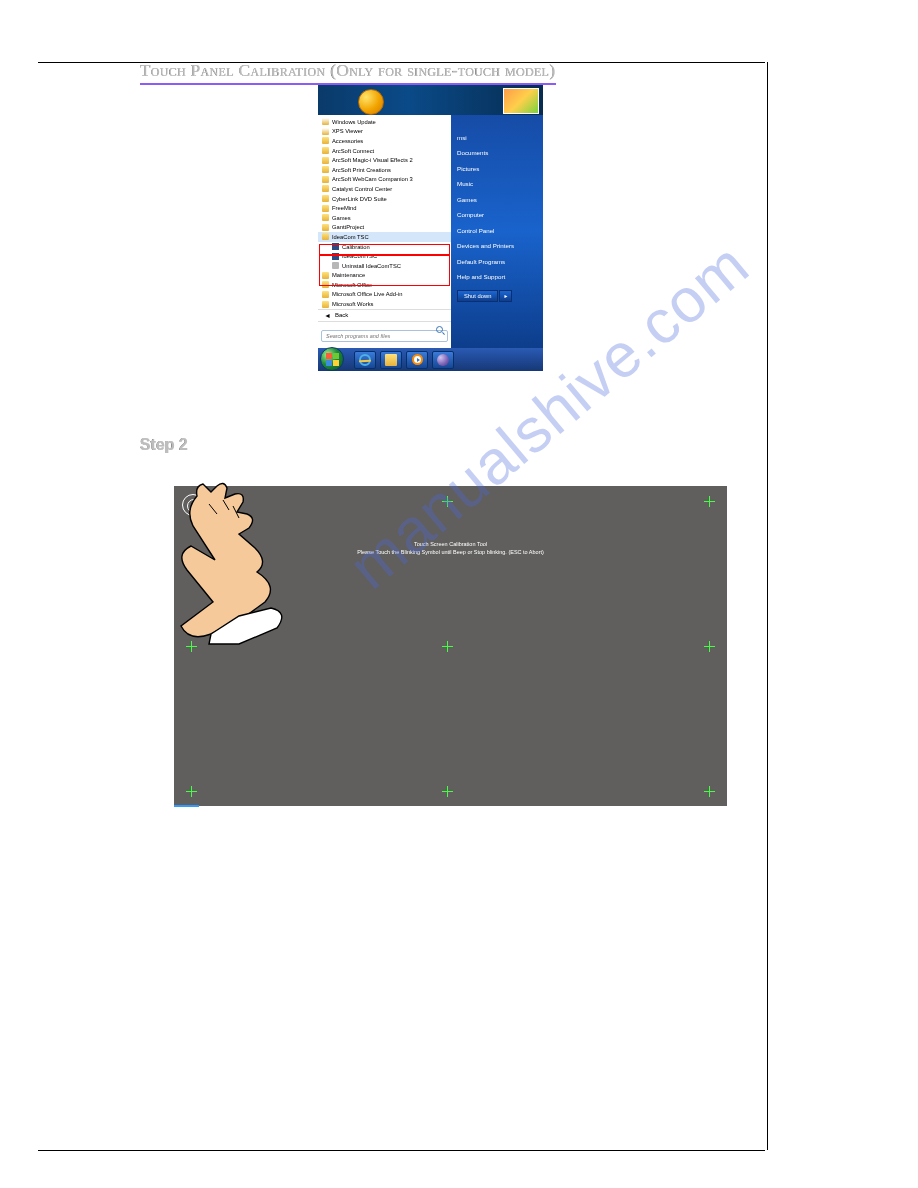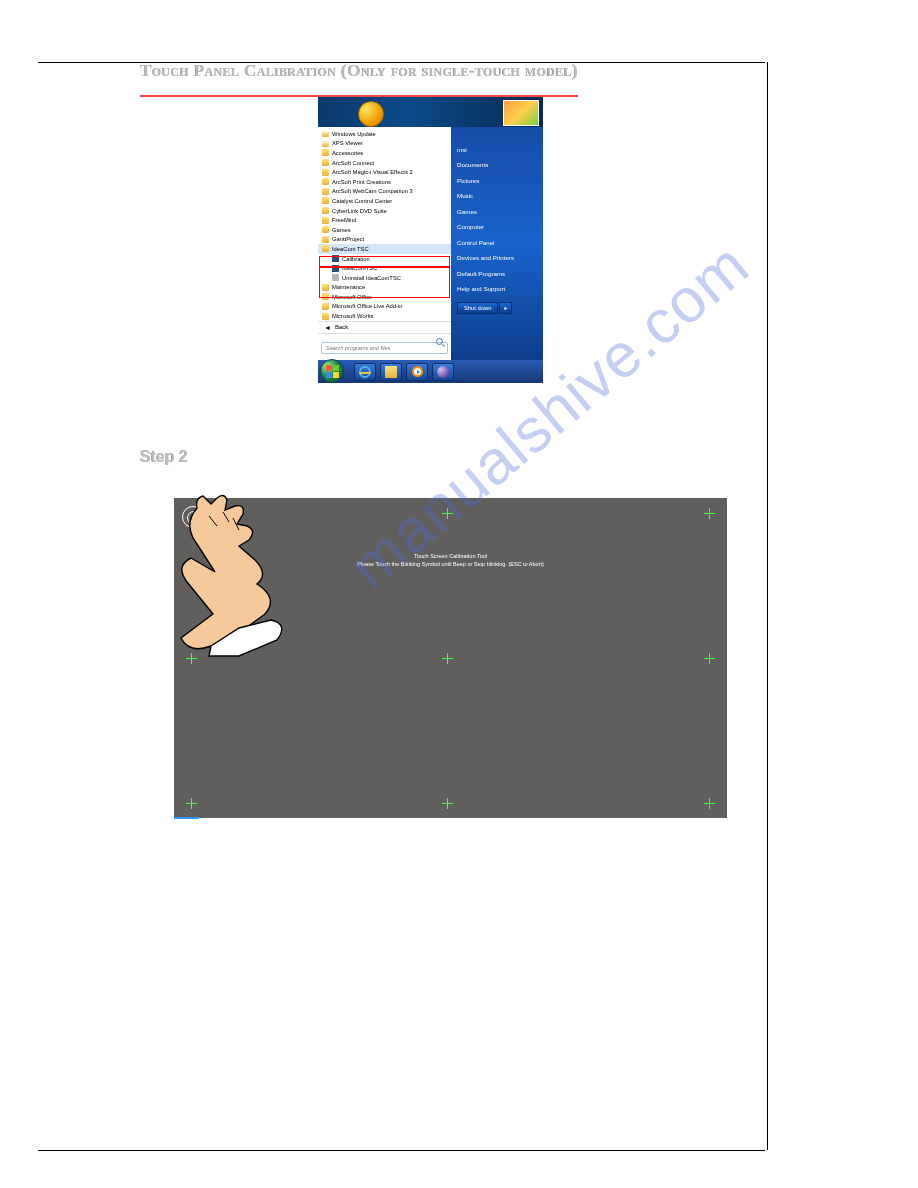--- a/index.html
+++ b/index.html
@@ -33,24 +33,23 @@
     width: 727px;
     height: 1px;
     background: #000;
   }
   .content {
     width: 585px;
     margin-left: 140px;
   }
   .heading-wrap {
     margin-top: 60px;
-    border-bottom: 2px solid #ef4444;
+    border-bottom: 2px solid #8b5cf6;
     display: inline-block;
-    padding-bottom: 14px;
-    font-weight: bold;
+    padding-bottom: 2px;
   }
   .heading {
     font-family: Georgia, "Times New Roman", serif;
     font-size: 17.5px;
     color: #b9b9b9;
     text-shadow: 0.3px 0.3px 0 #fff, -0.3px -0.3px 0 #555;
     font-variant: small-caps;
     letter-spacing: 0.3px;
   }
   .step {

